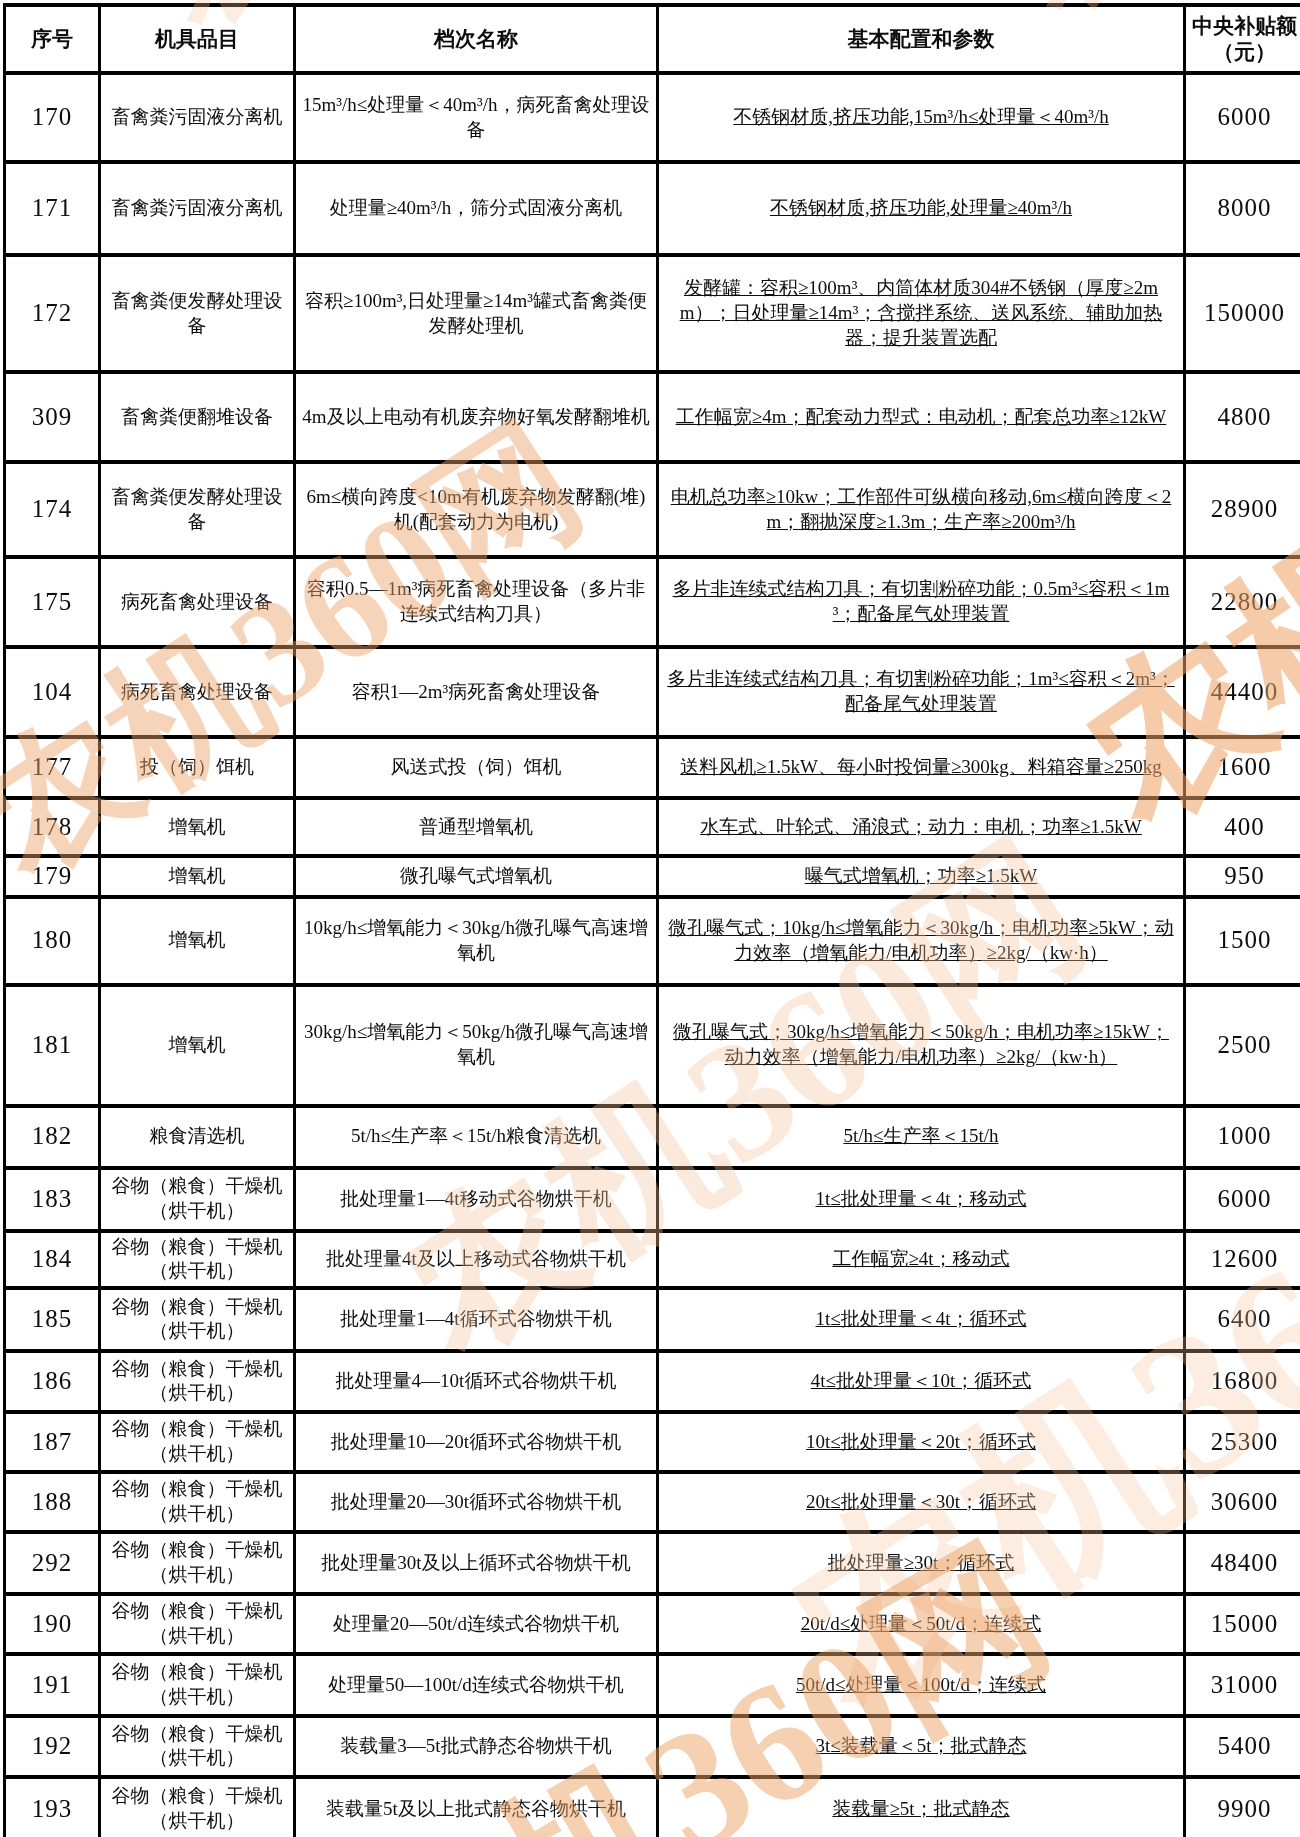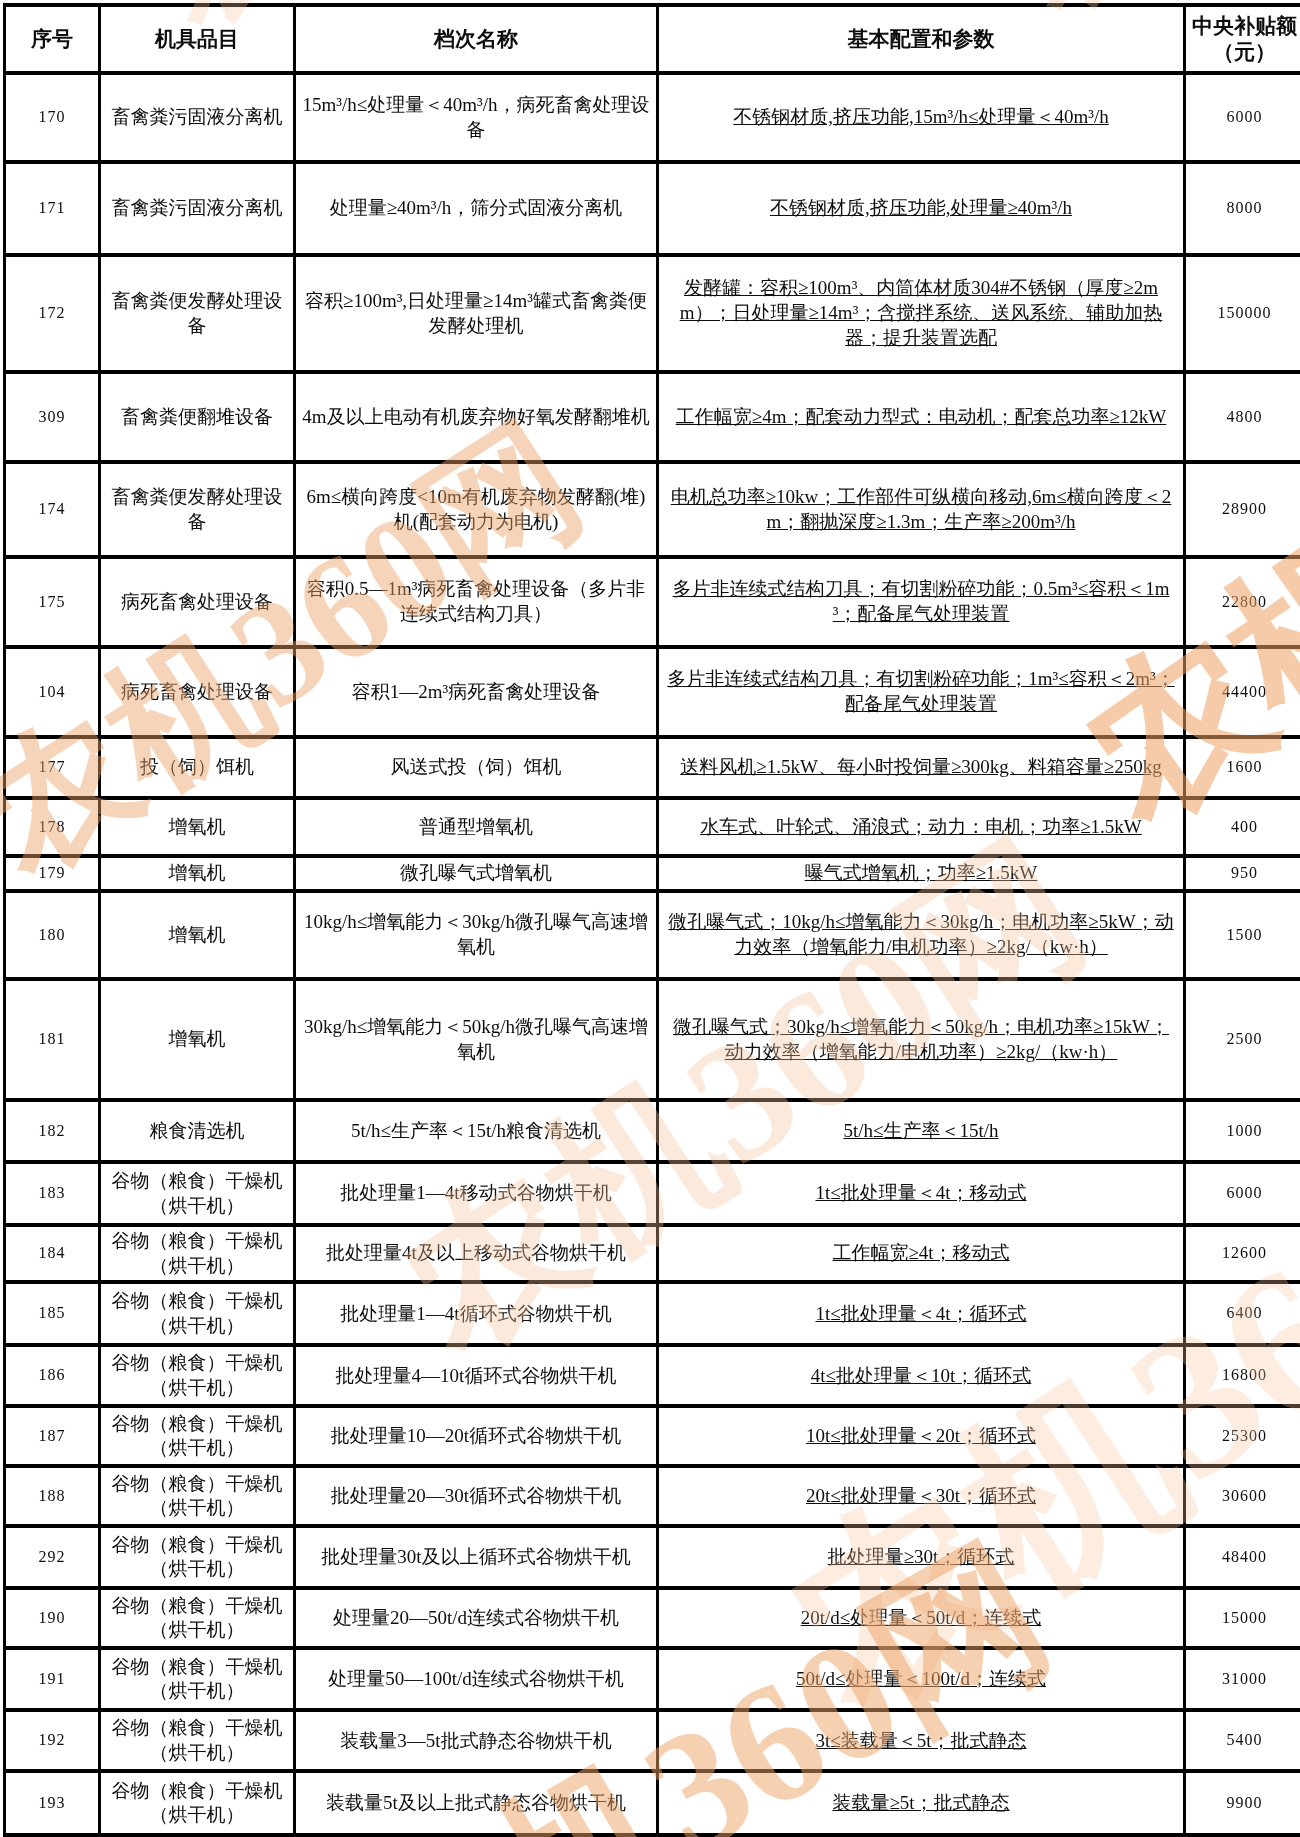--- a/index.html
+++ b/index.html
@@ -17,21 +17,21 @@
   th, td {
     border:3px solid #000;
     border-top-width:4px; border-bottom-width:4px;
     text-align:center; vertical-align:middle;
     padding:2px 6px; overflow:hidden;
     word-break:break-all;
   }
   thead tr { height:68px; }
   th { font-size:21px; font-weight:bold; line-height:1.25; }
   td { font-size:19px; line-height:1.3; }
-  td.c-serial, td.c-subsidy { font-size:16px; letter-spacing:1px;margin-left:44px; }
+  td.c-serial, td.c-subsidy { font-size:25px; letter-spacing:1px;margin-left:44px; }
   td.c-config { padding:2px 8px;text-decoration:underline; }
   
   .wm {
     position:absolute; z-index:2; pointer-events:none;
     font-weight:bold; white-space:nowrap;
     transform-origin:left top; line-height:1;
   }
   .wm-light { color:#f6c49a; }
   .wm-mid   { color:#eda266; }
   .wm1 { left:140px;  top:-70px;  font-size:130px; opacity:.30; transform:rotate(-28deg); }

